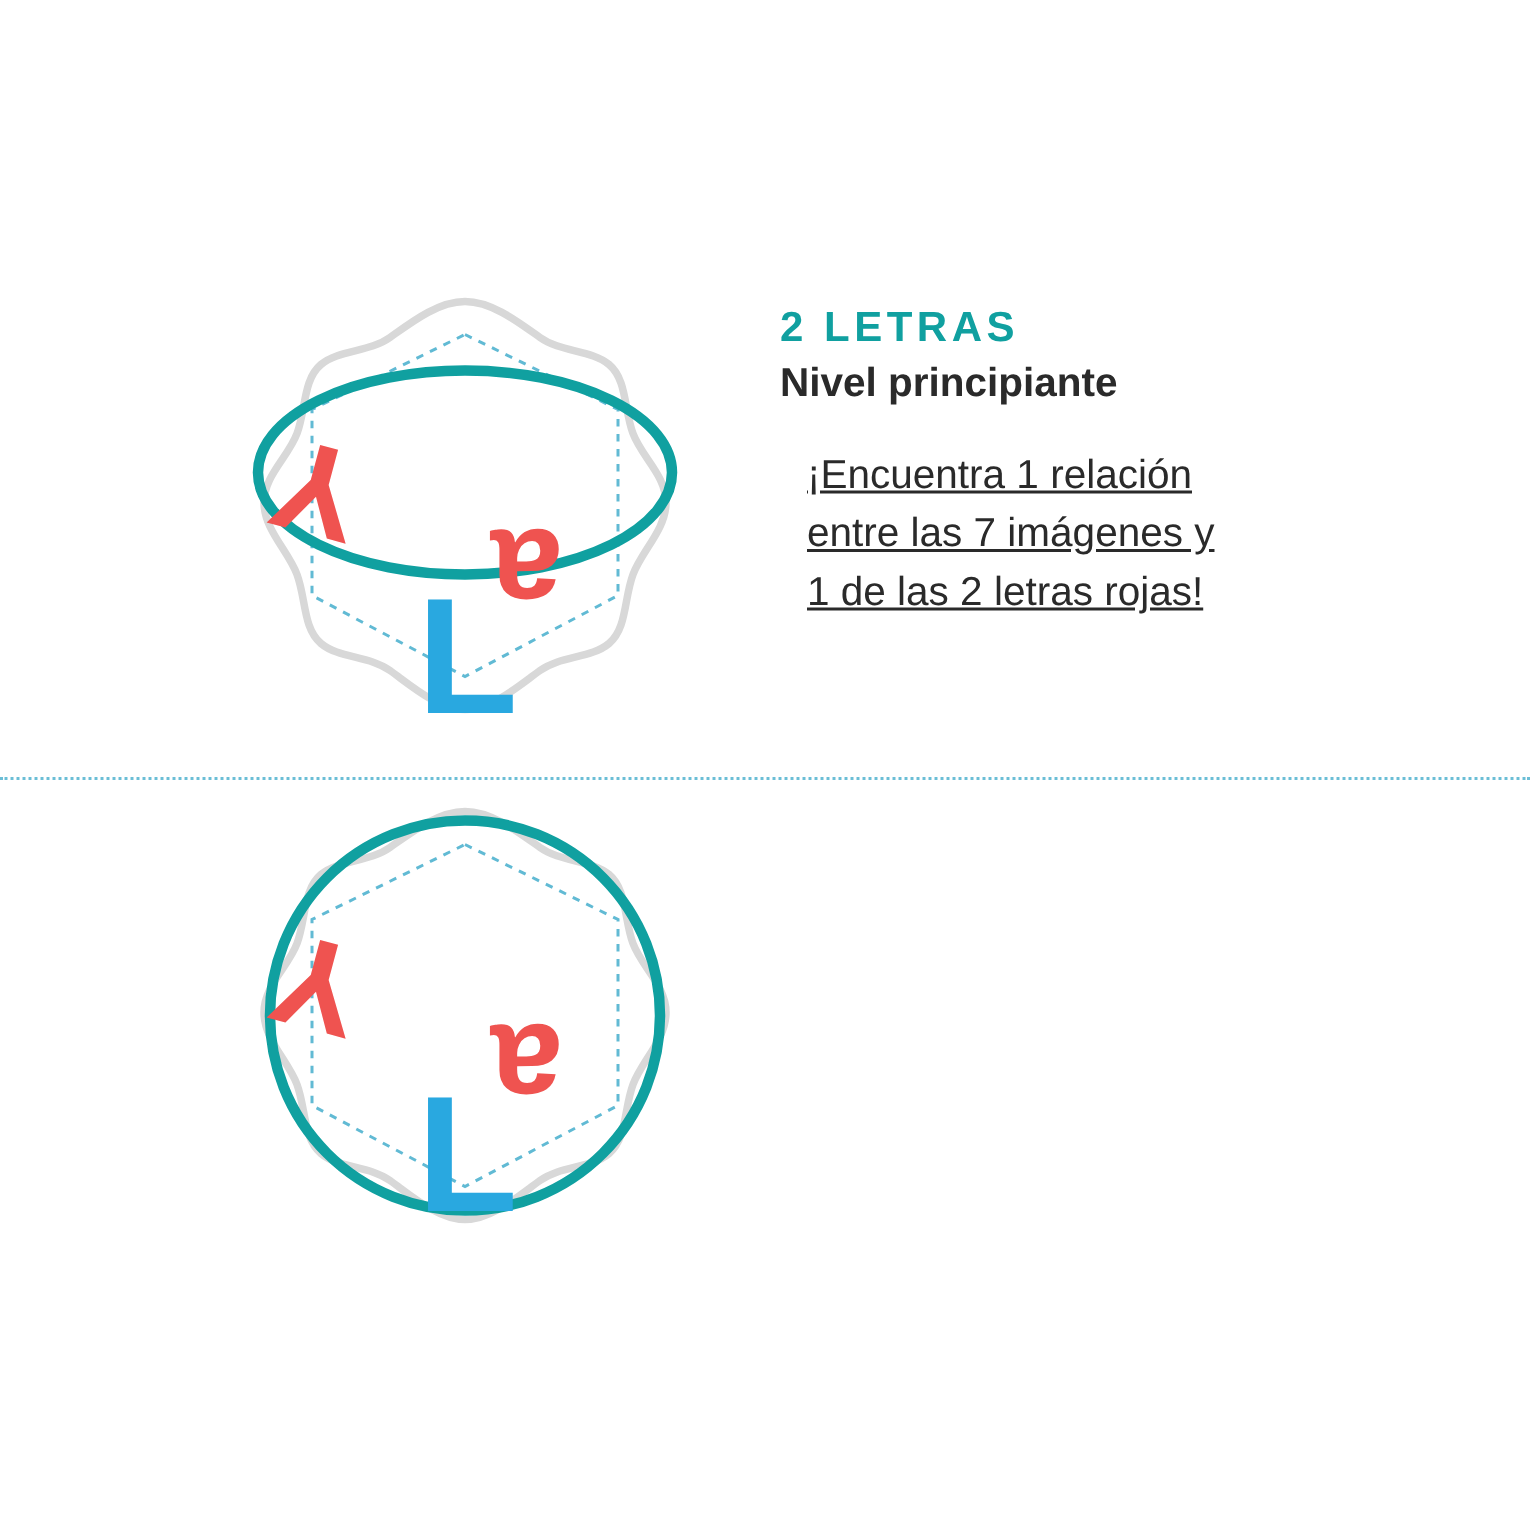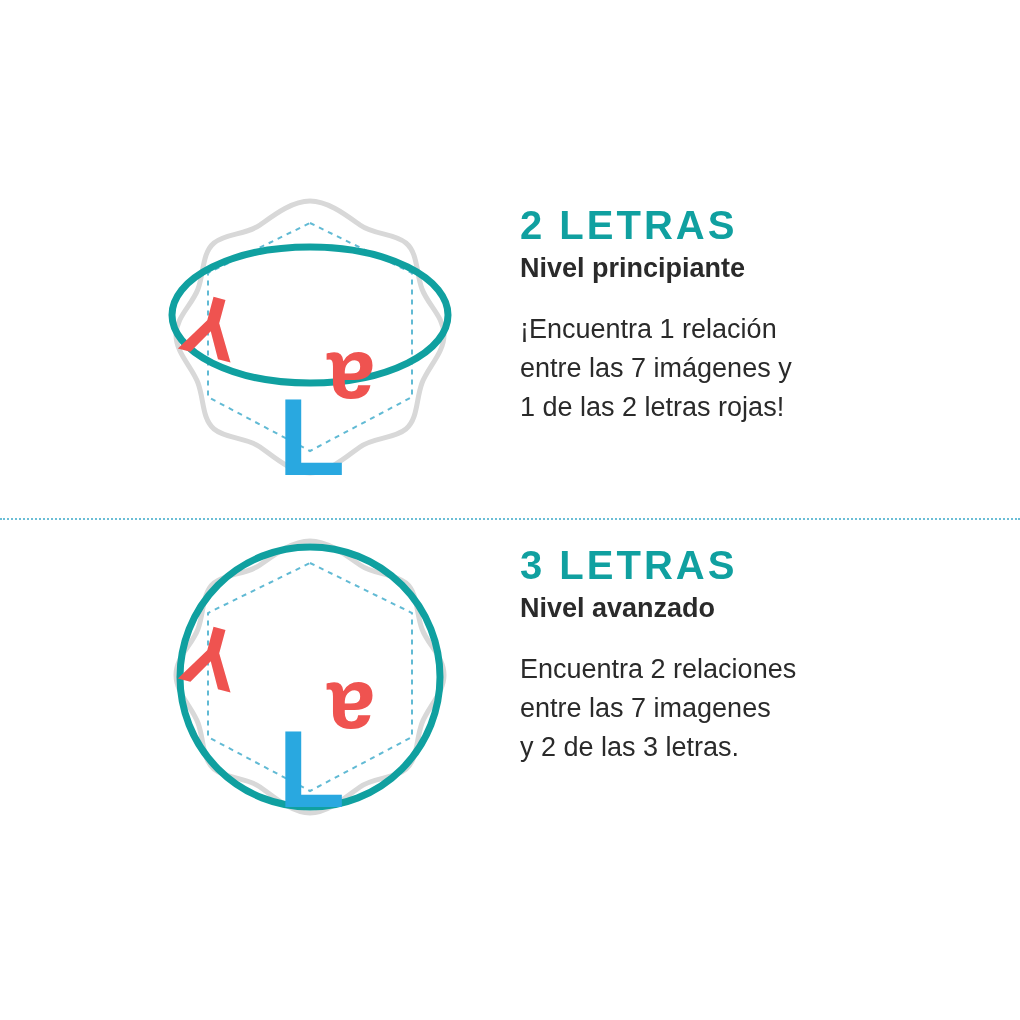--- a/index.html
+++ b/index.html
@@ -53,39 +53,40 @@
 
   
   .textcol {
     position: absolute;
     left: 520px;
     top: 18px;
     width: 440px;
   }
   .heading {
     color: #10a0a0;
-    font-size: 40px;
+    font-size: 28px;
     font-weight: bold;
     letter-spacing: 3px;
     margin: 0 0 6px 0;
     line-height: 1.1;
   }
   .subheading {
     color: #2a2a2a;
     font-size: 27px;
     font-weight: bold;
     margin: 0 0 26px 0;
     line-height: 1.15;
   }
   .body-text {
     color: #2a2a2a;
     font-size: 27px;
     line-height: 1.45;
-    margin: 0;
+    margin: 18px;
     white-space: pre-line;
+    text-decoration: underline;
   }
 </style>
 </head>
 <body>
 
 <div class="page">
 
   <div class="section" id="section-beginner">
 
     <div class="badge">
@@ -173,23 +174,16 @@
         </g>
 
         <g font-family="Liberation Sans, sans-serif">
           <text x="92" y="150" font-size="86" font-weight="bold" fill="#ef5350" transform="rotate(195 92 130)">Y</text>
           <text x="185" y="102" font-size="86" font-weight="bold" fill="#ef5350" transform="rotate(180 205 130)">a</text>
           <text x="128" y="282" font-size="110" font-weight="bold" fill="#29a8e0">L</text>
         </g>
       </svg>
     </div>
 
-    <div class="textcol">
-      <h2 class="heading">3 LETRAS</h2>
-      <h3 class="subheading">Nivel avanzado</h3>
-      <p class="body-text">Encuentra 2 relaciones
-entre las 7 imagenes
-y 2 de las 3 letras.</p>
-    </div>
 
   </div>
 
 </div>
 
 </body></html>

